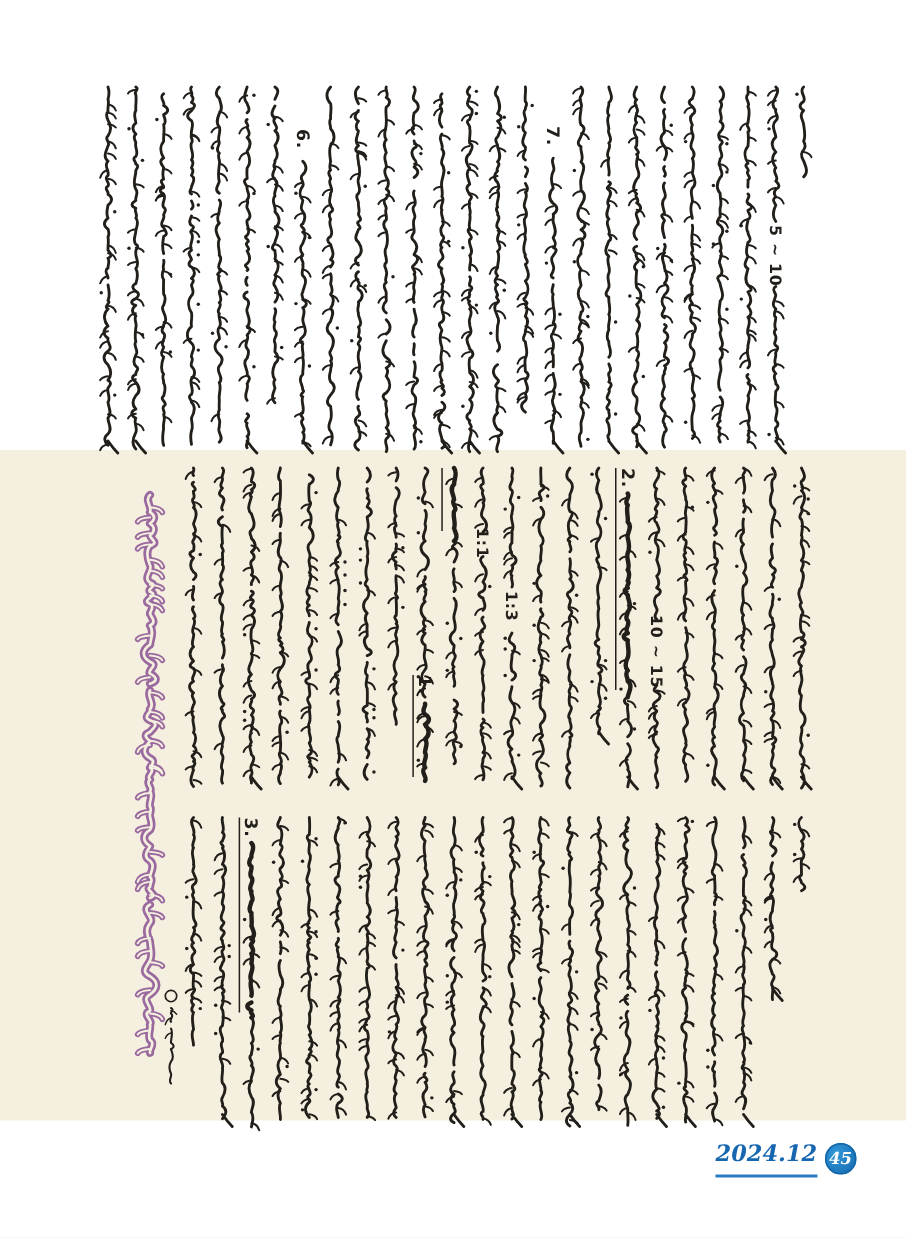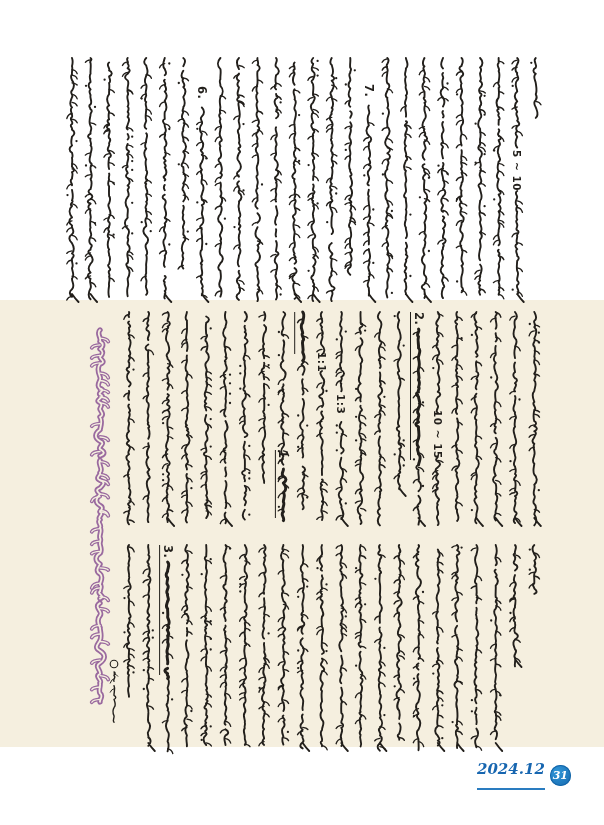--- a/index.html
+++ b/index.html
@@ -2,21 +2,21 @@
 <html><head>
 <meta charset="utf-8">
 <style>
   html,body{margin:0;padding:0;}
   body{width:604px;height:825px;background:#e9e9e9;font-family:"DejaVu Sans",sans-serif;}
   .page{position:relative;width:604px;height:825px;overflow:hidden;background:#ffffff;}
   .article-panel{position:absolute;left:0;top:300px;width:604px;height:447px;background:#f5efdf;}
   #script-canvas{position:absolute;left:0;top:0;width:604px;height:825px;}
   .footer{position:absolute;left:477px;top:761px;display:flex;align-items:center;gap:5px;}
   .issue{font-family:"DejaVu Serif",serif;font-style:italic;font-weight:bold;font-size:15px;
-         color:#1766b0;border-bottom:2px solid #2a7cc0;padding-bottom:10px;line-height:1.1;}
+         color:#1766b0;border-bottom:2px solid #2a7cc0;padding-bottom:5px;line-height:1.1;}
   .badge{width:21px;height:21px;border-radius:50%;
          background:radial-gradient(circle at 35% 32%,#2f96d8,#1668ad);
          display:flex;align-items:center;justify-content:center;flex:0 0 auto;
          box-shadow:0 0 0 1px #1465a8 inset;}
   .badge-num{color:#ffffff;font-size:11px;font-weight:bold;font-style:italic;
              font-family:"DejaVu Serif",serif;line-height:1;}
 </style>
 </head>
 <body>
 
@@ -385,16 +385,16 @@
       </g>
       <g>
         <circle cx="114" cy="664" r="3.8" fill="none" stroke="#221f1b" stroke-width="1.1"></circle>
         <path d="M114 672.0 c2.5 1.1 -0.4 2.6 0 3.7M114 675.7 c2.6 1.7 -1.5 3.9 0 5.5M114 685.7 c1.6 2.9 -0.2 6.7 0 9.6M114 695.3 c2.2 1.3 2.5 2.9 0 4.2M114 699.4 c0.7 2.5 2.6 5.7 0 8.2M114 707.6 c-1.4 2.5 -1.1 5.8 0 8.2M114 715.8 c0.7 2.0 -2.0 4.6 0 6.5" fill="none" stroke="#221f1b" stroke-width="1.4" stroke-linecap="round"></path>
         <path d="M114 673.7 q2.6 0.5 3.8 2.5M114 678.7 q-2.6 0.5 -3.8 4.4M114 688.7 q-2.6 0.5 -3.8 3.5" fill="none" stroke="#221f1b" stroke-width="0.98" stroke-linecap="round"></path>
       </g>
     </svg>
   <div class="footer">
     <span class="issue">2024.12</span>
     <span class="badge">
-      <span class="badge-num">31</span>
+      <span class="badge-num">45</span>
     </span>
   </div>
 </div>
 
 </body></html>

